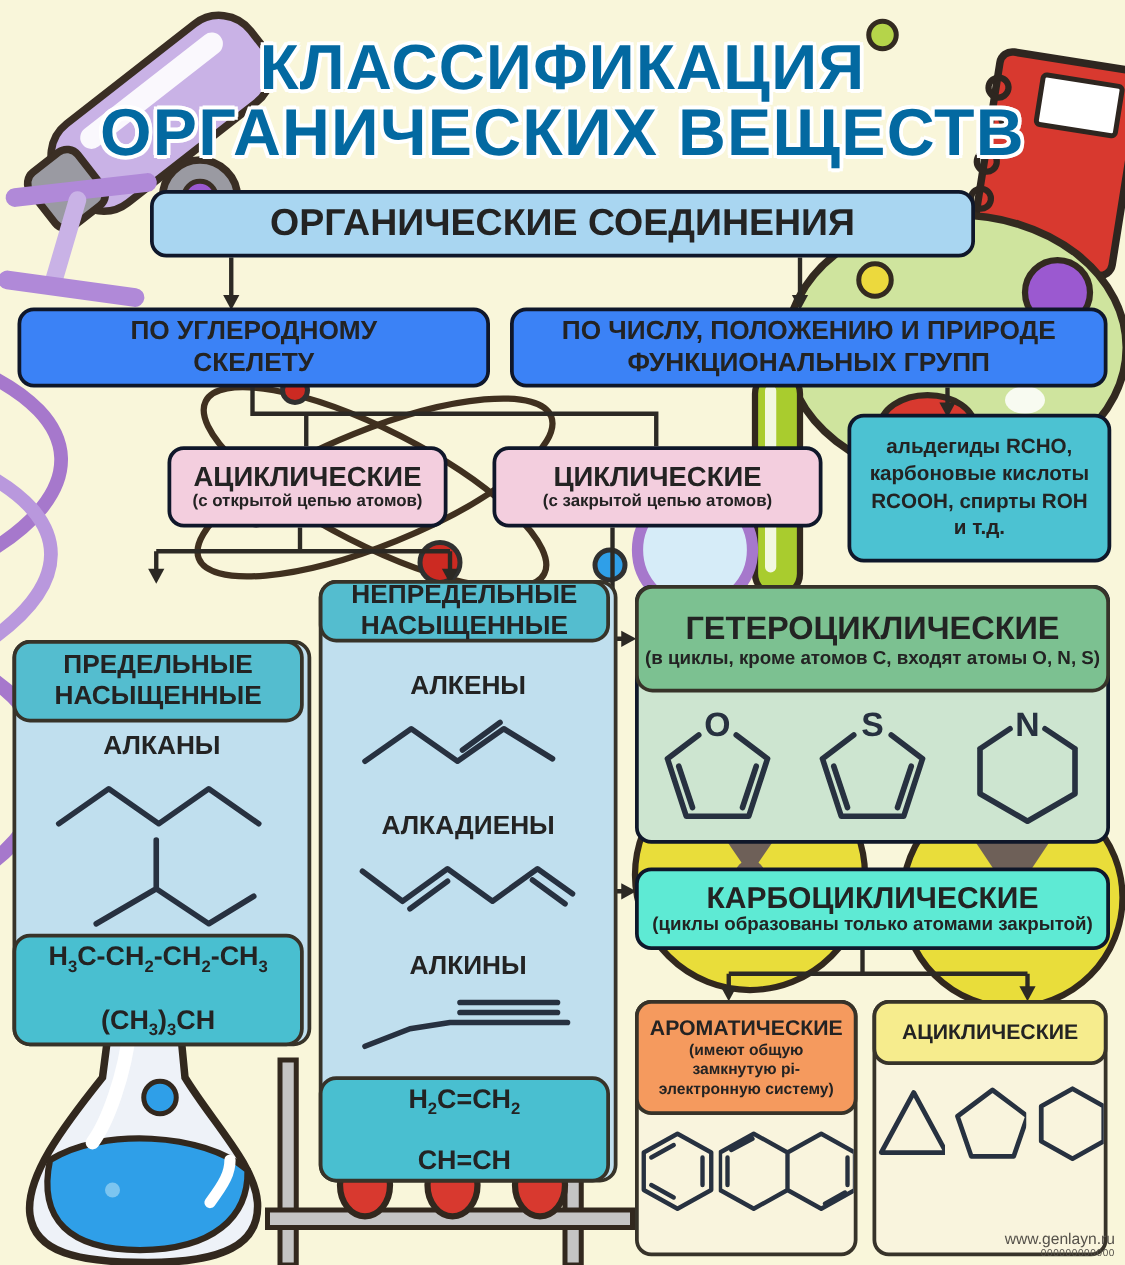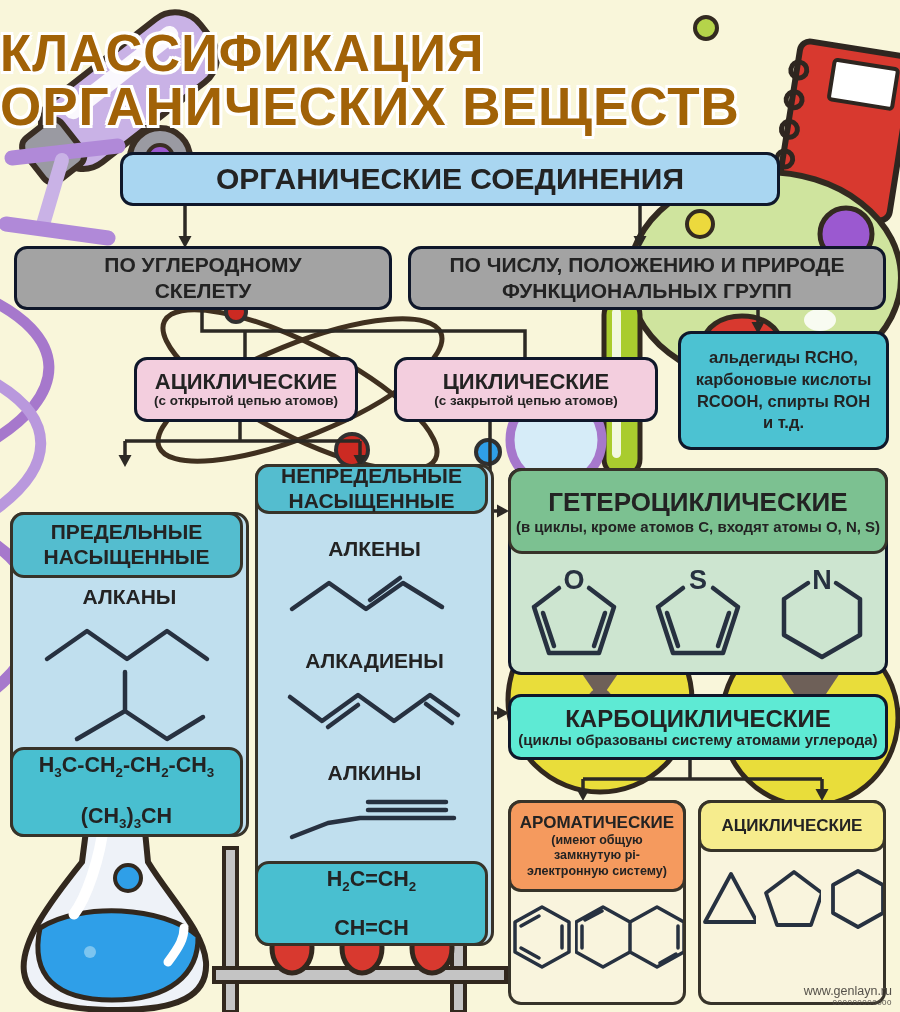--- a/index.html
+++ b/index.html
@@ -1,32 +1,32 @@
 <!DOCTYPE html>
 <html lang="ru"><head>
 <meta charset="utf-8">
 <style>
   html,body{margin:0;padding:0;background:#e8e8e8;}
   .poster{position:relative;width:900px;height:1012px;background:#f9f6da;overflow:hidden;
           font-family:"Liberation Sans",sans-serif;color:#232323;}
   svg{display:block;}
   .layer{position:absolute;left:0;top:0;pointer-events:none;}
   
-  .title{position:absolute;left:0;right:0;top:28px;font-weight:bold;
-         color:#a16207;line-height:1.02;z-index:5;letter-spacing:1px;
+  .title{position:absolute;left:0;right:0;top:28px;text-align:center;font-weight:bold;
+         color:#0369a1;line-height:1.02;z-index:5;letter-spacing:1px;
          text-shadow:3px 0 0 #fff,-3px 0 0 #fff,0 3px 0 #fff,0 -3px 0 #fff,
                      2.6px 2.6px 0 #fff,-2.6px 2.6px 0 #fff,2.6px -2.6px 0 #fff,-2.6px -2.6px 0 #fff;}
   .title .l1{font-size:51px;}
   .title .l2{font-size:53px;}
   
   .box{position:absolute;box-sizing:border-box;border:3px solid #0f172a;border-radius:13px;
        display:flex;flex-direction:column;align-items:center;justify-content:center;
        text-align:center;z-index:3;font-weight:bold;}
   .root-box{left:120px;top:152px;width:660px;height:54px;background:#a9d6f1;font-size:30px;}
-  .yellow{background:#a3a3a3;}
+  .yellow{background:#3b82f6;}
   .crit-left{left:14px;top:246px;width:378px;height:64px;font-size:21px;line-height:1.22;}
   .crit-right{left:408px;top:246px;width:478px;height:64px;font-size:21px;line-height:1.22;}
   .crit-left span{max-width:250px;}
   .crit-right span{max-width:420px;}
   .pink{background:#f3cede;}
   .acyclic-box{left:134px;top:357px;width:224px;height:65px;}
   .cyclic-box{left:394px;top:357px;width:264px;height:65px;}
   .pink .t{font-size:22px;line-height:1.05;}
   .pink .n{font-size:13.5px;line-height:1.15;}
   .teal-info{left:678px;top:331px;width:211px;height:119px;background:#4cc2d2;
@@ -276,21 +276,21 @@
       </svg>
       <svg width="100" height="98">
         <path class="struct" d="M12,36 L36,20 M88,36 L64,20 M12,36 L12,72 L50,94 L88,72 L88,36"></path>
         <text class="ring-letter" x="50" y="26" text-anchor="middle">N</text>
       </svg>
     </div>
   </div>
 
   <div class="box carbo">
     <div class="t">КАРБОЦИКЛИЧЕСКИЕ</div>
-    <div class="n">(циклы образованы систему атомами углерода)</div>
+    <div class="n">(циклы образованы только атомами закрытой)</div>
   </div>
 
   <div class="subbox" id="aromatic-box">
     <div class="subhead" id="aromatic-head">
       <div class="t">АРОМАТИЧЕСКИЕ</div>
       <div class="n">(имеют общую замкнутую pi-электронную систему)</div>
     </div>
     <div class="arom-row">
       <svg width="64" height="70">
         <path class="struct" style="stroke-width:3.5" d="M31,4 L58,19 L58,49 L31,64 L4,49 L4,19 Z M10,23 L28,13 M10,45 L28,55 M51,23 L51,45"></path>

